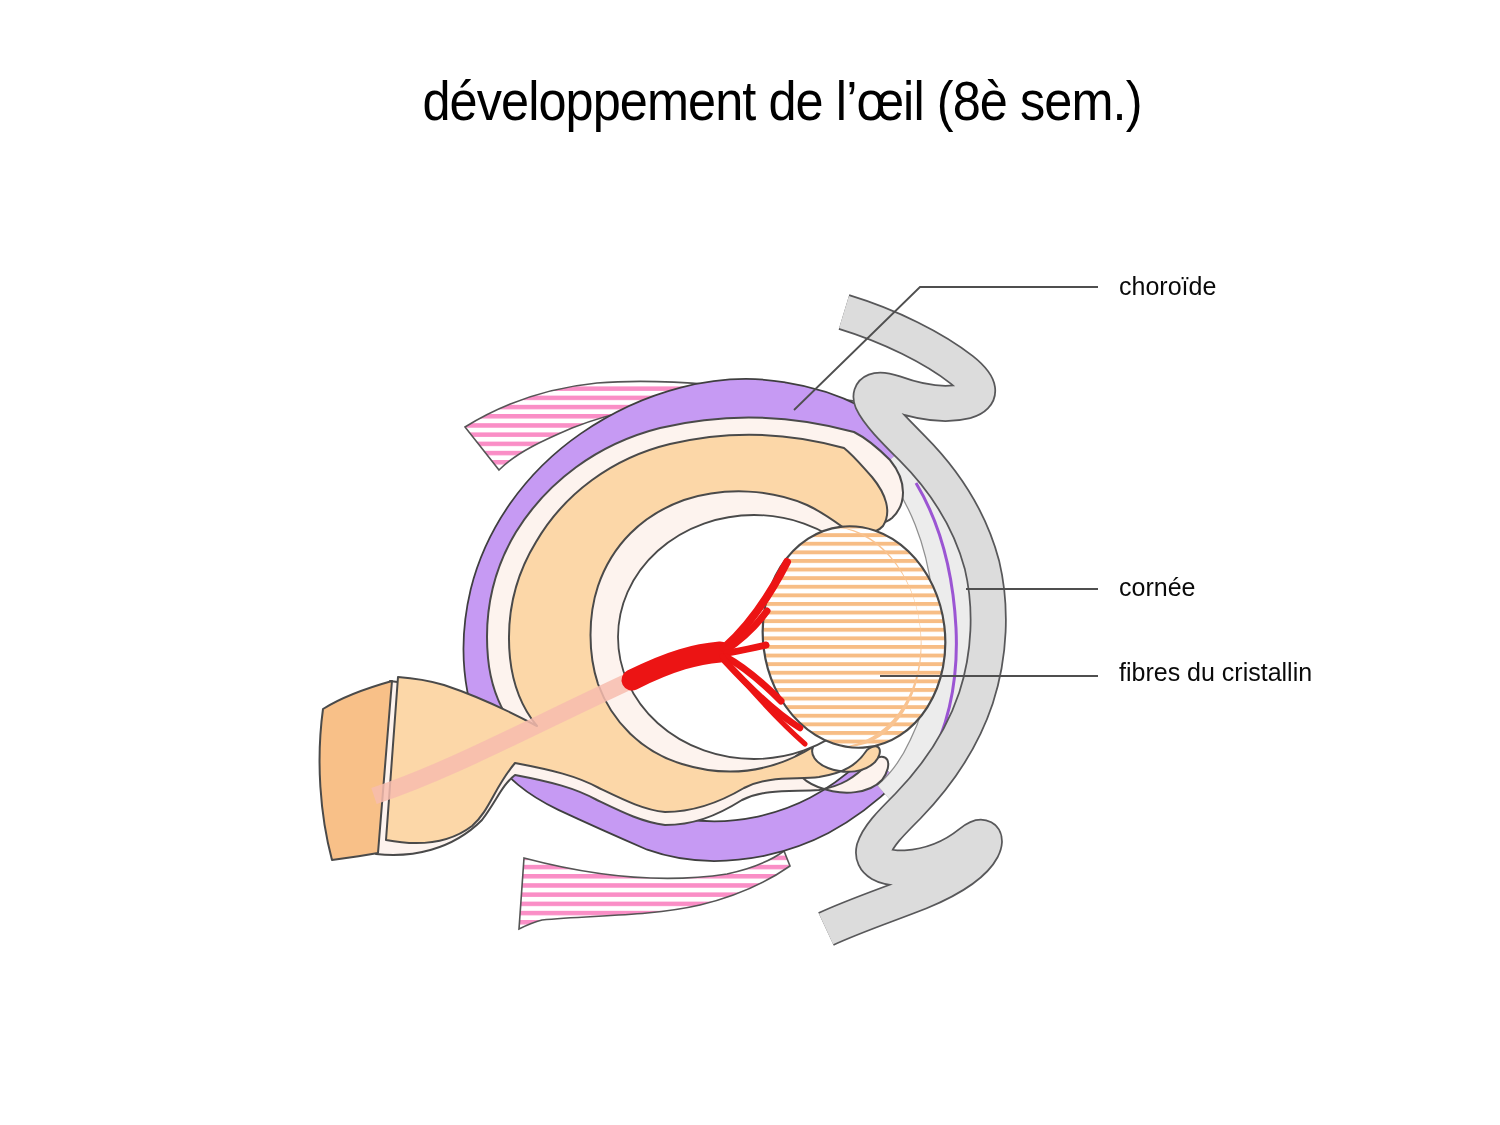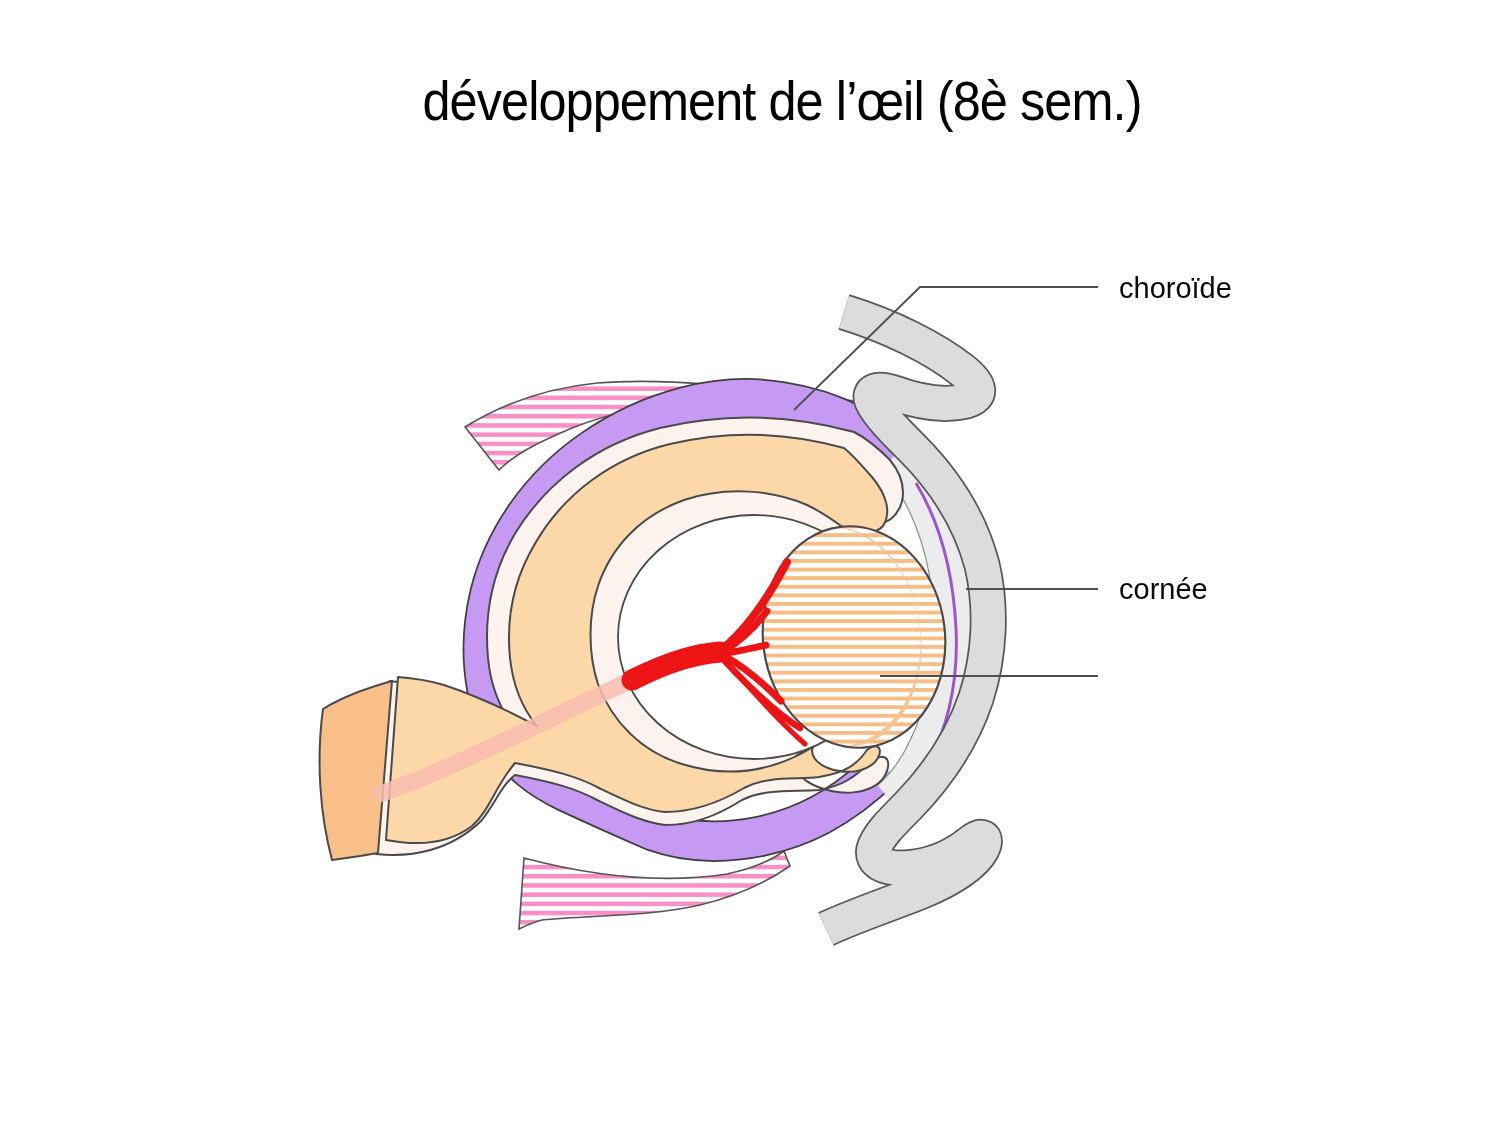--- a/index.html
+++ b/index.html
@@ -1,20 +1,20 @@
 <!DOCTYPE html>
 <html><head>
 <meta charset="utf-8">
 <style>
   html,body{margin:0;padding:0;background:#fff;}
   .page{position:relative;width:1500px;height:1125px;background:#ffffff;overflow:hidden;
         font-family:"Liberation Sans", sans-serif;margin-left:32px;}
   .title{position:absolute;left:0;top:68px;width:1500px;text-align:center;
          font-size:56px;color:#000;transform:scaleX(0.9);letter-spacing:-1px;}
-  .anno{position:absolute;font-size:29px;color:#0a0a0a;white-space:nowrap;}
+  .anno{position:absolute;font-size:25px;color:#0a0a0a;white-space:nowrap;}
   .anno.choroide{left:1087px;top:272px;}
   .anno.cornee{left:1087px;top:573px;text-align:center;}
   .anno.fibres{left:1087px;top:658px;}
   svg{position:absolute;left:0;top:0;}
 </style>
 </head>
 <body>
 
 <div class="page">
 
@@ -136,14 +136,15 @@
 
     <g stroke="#4f4f4f" stroke-width="1.8" fill="none">
       <path d="M 762,410 L 888,287 L 1066,287"></path>
       <path d="M 934,589 L 1066,589"></path>
       <path d="M 848,676 L 1066,676"></path>
     </g>
   </svg>
 
   <div class="anno choroide">choroïde</div>
   <div class="anno cornee">cornée</div>
+  <div class="anno fibres">fibres du cristallin</div>
 
 </div>
 
 </body></html>

